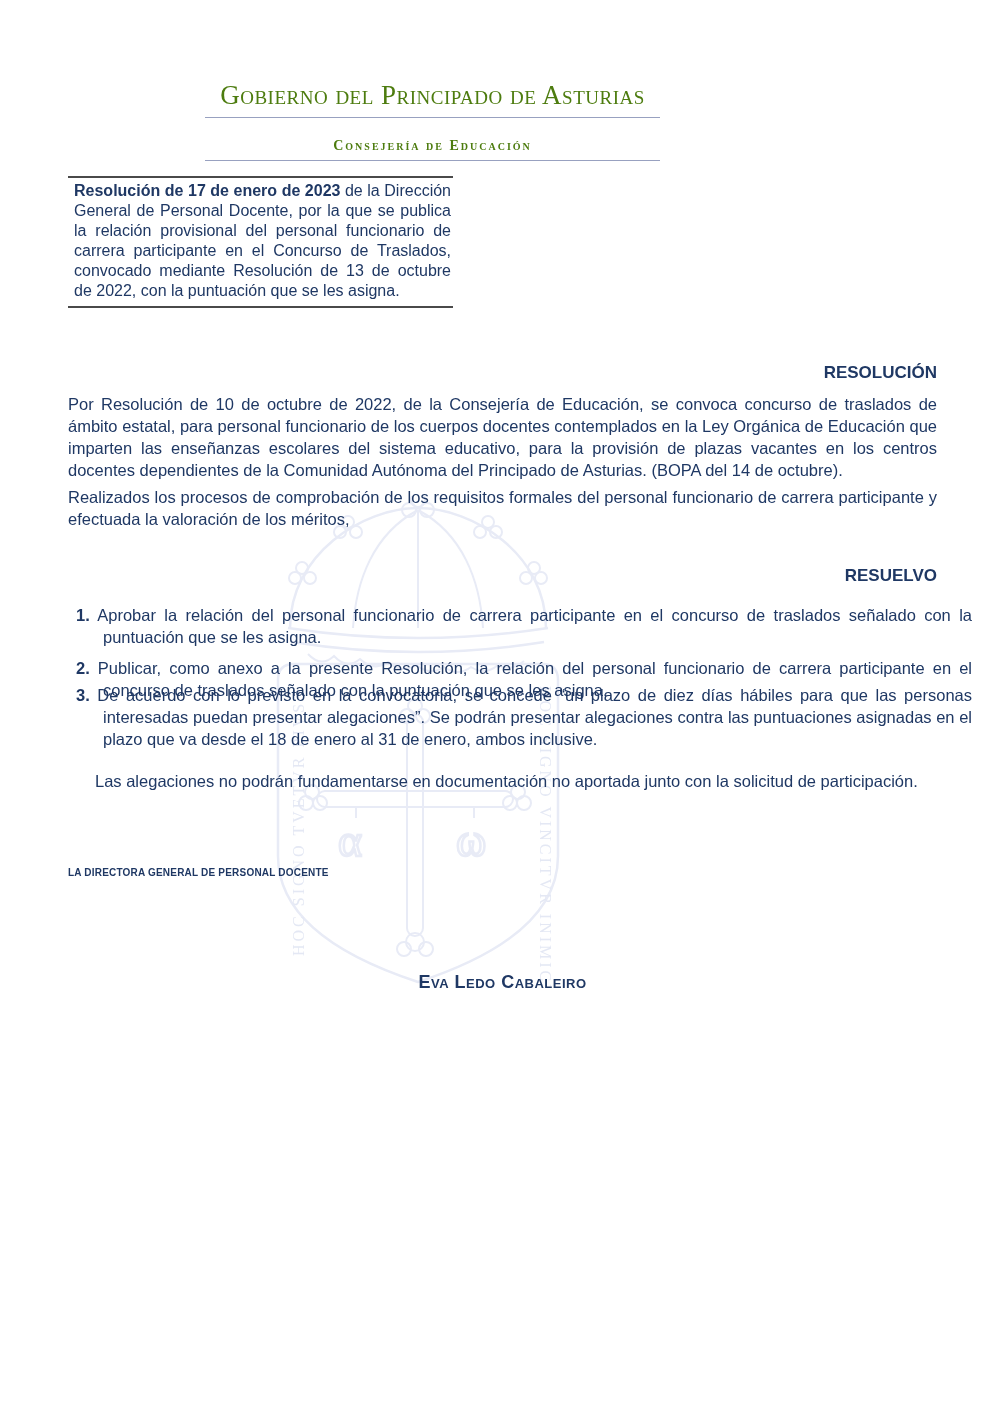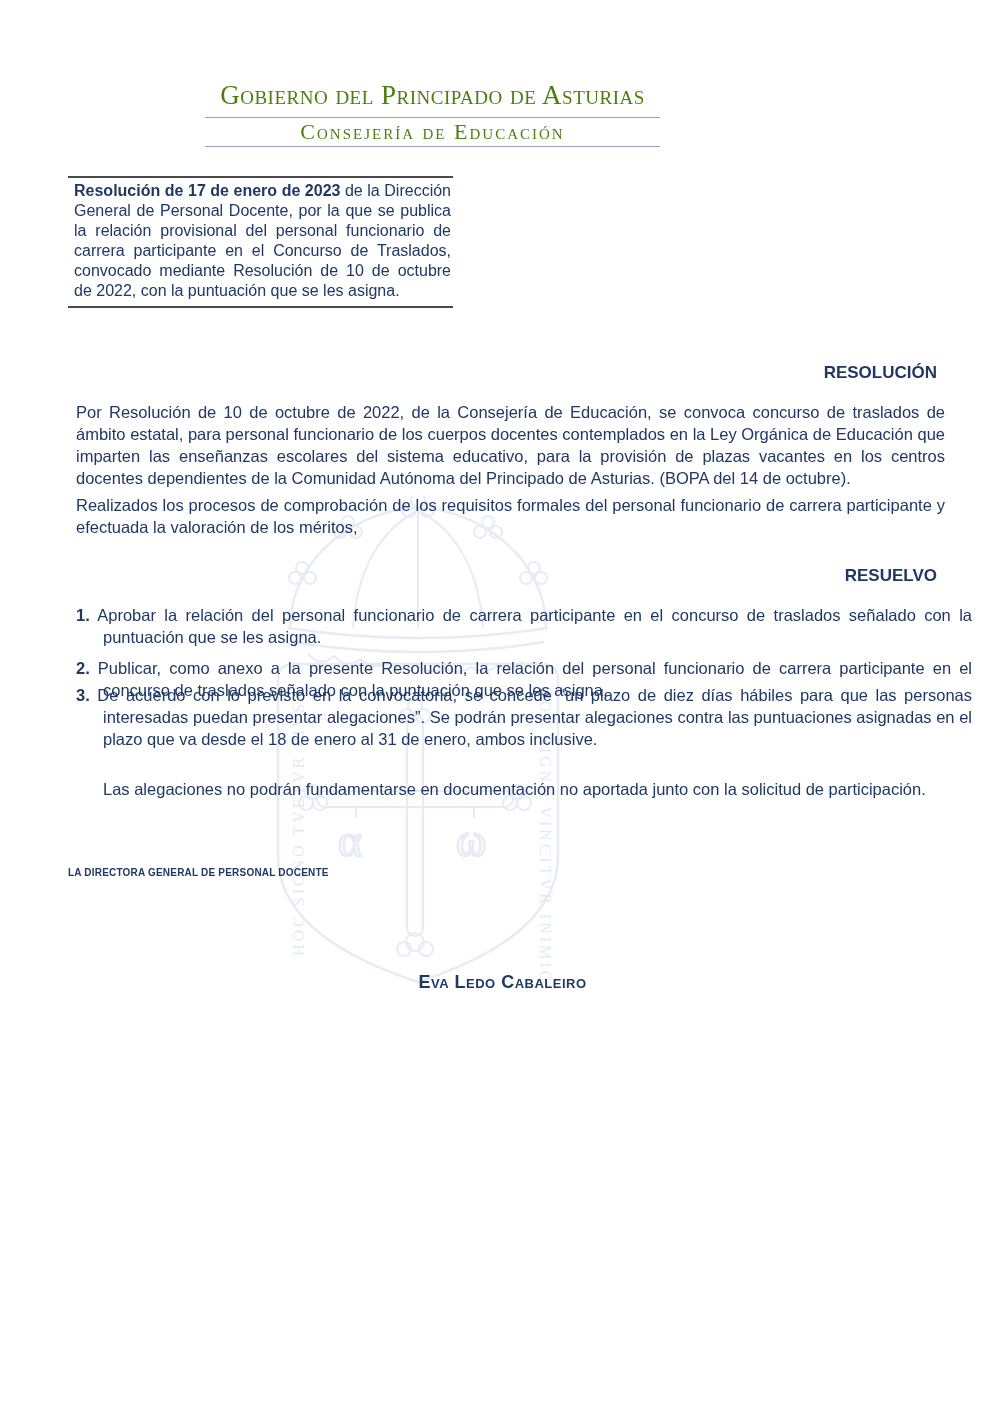--- a/index.html
+++ b/index.html
@@ -19,42 +19,43 @@
   .gov-title{
     font-family:"Liberation Serif", serif;
     font-variant:small-caps;
     font-size:27px;line-height:30px;
     letter-spacing:.5px;
   }
   .head-rule{height:0;border-bottom:1px solid #98a1c0;margin-top:7px;}
   .dept-title{
     font-family:"Liberation Serif", serif;
     font-variant:small-caps;
-    font-size:22px;line-height:20px;
+    font-size:14px;line-height:20px;
     letter-spacing:2px;
-    margin-top:4px;
+    margin-top:18px;
+    font-weight:bold;
   }
   .dept-title + .head-rule{margin-top:4px;}
   
   .summary-box{
     position:absolute;top:176px;left:68px;width:377px;
     border-top:2px solid #4a4a4a;
     border-bottom:2px solid #4a4a4a;
     padding:3px 2px 5px 6px;
     font-size:16px;line-height:20px;
     text-align:justify;
   }
   .summary-box .lead{font-weight:bold;}
   
   .abs{position:absolute;left:68px;width:869px;}
   .heading{
     text-align:right;font-weight:bold;font-size:17px;line-height:22px;
   }
   .bodytext{
-    font-size:16.5px;line-height:22px;text-align:justify;margin:8px;
+    font-size:16.5px;line-height:22px;text-align:justify;margin:0;
   }
   .list-item{
     font-size:16.5px;line-height:22px;text-align:justify;margin:8px;
     padding-left:27px;text-indent:-27px;
   }
   .list-item .num{font-weight:bold;}
   .closing{padding-left:27px;}
   .sig-role{
     text-align:left;font-weight:bold;font-size:10px;line-height:18px;
     letter-spacing:.2px;
@@ -147,21 +148,21 @@
   <div class="content">
 
     <div class="letterhead">
       <div class="gov-title">Gobierno del Principado de Asturias</div>
       <div class="head-rule"></div>
       <div class="dept-title">Consejería de Educación</div>
       <div class="head-rule"></div>
     </div>
 
     <div class="summary-box">
-      <span class="lead">Resolución de 17 de enero de 2023</span><span> de la Dirección General de Personal Docente, por la que se publica la relación provisional del personal funcionario de carrera participante en el Concurso de Traslados, convocado mediante Resolución de 10 de octubre de 2022, con la puntuación que se les asigna.</span>
+      <span class="lead">Resolución de 17 de enero de 2023</span><span> de la Dirección General de Personal Docente, por la que se publica la relación provisional del personal funcionario de carrera participante en el Concurso de Traslados, convocado mediante Resolución de 13 de octubre de 2022, con la puntuación que se les asigna.</span>
     </div>
 
     <div class="abs heading" style="top:362px;">RESOLUCIÓN</div>
 
     <p class="abs bodytext" style="top:393px;">Por Resolución de 10 de octubre de 2022, de la Consejería de Educación, se convoca concurso de traslados de ámbito estatal, para personal funcionario de los cuerpos docentes contemplados en la Ley Orgánica de Educación que imparten las enseñanzas escolares del sistema educativo, para la provisión de plazas vacantes en los centros docentes dependientes de la Comunidad Autónoma del Principado de Asturias. (BOPA del 14 de octubre).</p>
 
     <p class="abs bodytext" style="top:486px;">Realizados los procesos de comprobación de los requisitos formales del personal funcionario de carrera participante y efectuada la valoración de los méritos,</p>
 
     <div class="abs heading" style="top:565px;">RESUELVO</div>
 

